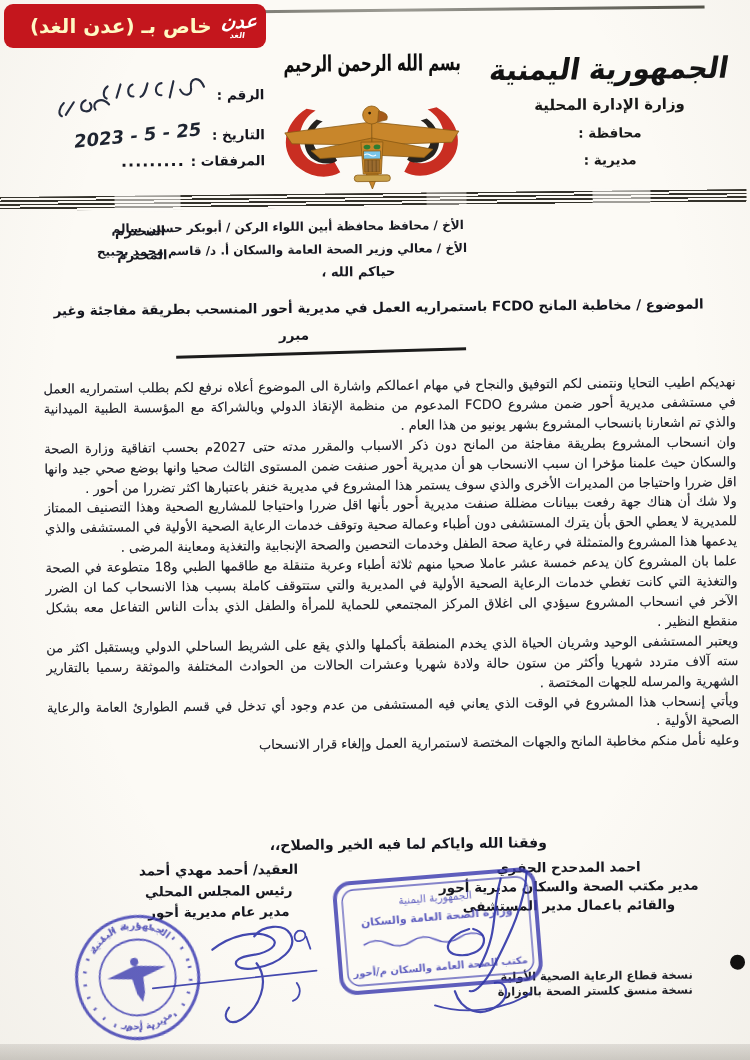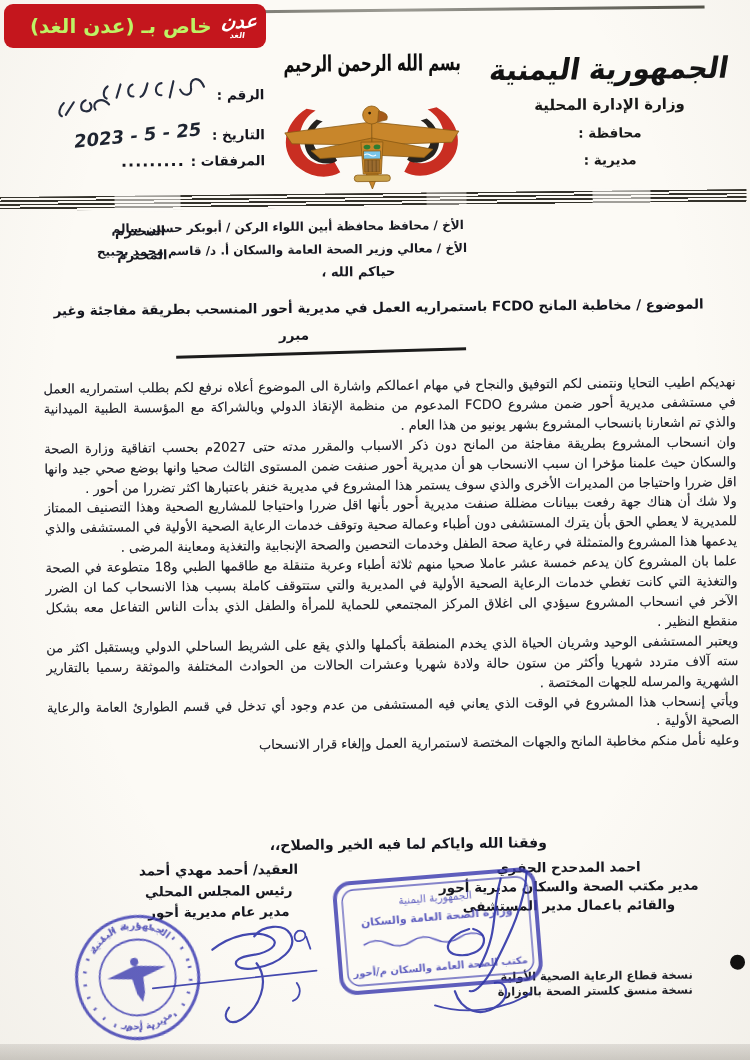--- a/index.html
+++ b/index.html
@@ -12,21 +12,21 @@
   .topline{position:absolute;top:9px;left:22px;width:688px;height:2.5px;
         background:linear-gradient(90deg,rgba(40,40,30,.85),rgba(40,40,30,.45) 55%,rgba(40,40,30,.8));}
   
   .banner{position:absolute;left:4px;top:4px;width:262px;height:44px;background:#c4161d;
         border-radius:9px;display:flex;direction:rtl;align-items:center;gap:9px;padding:0 10px;
         box-sizing:border-box;z-index:30;}
   .banner .logo{display:flex;flex-direction:column;align-items:center;color:#fff;line-height:1;
         transform:skewX(-8deg);}
   .banner .logo .l1{font-size:19px;font-weight:bold;font-style:italic;}
   .banner .logo .l2{font-size:8px;font-weight:bold;margin-top:1px;}
-  .banner .txt{color:#bef264;font-size:20px;font-weight:bold;white-space:nowrap;letter-spacing:-0.5px;}
+  .banner .txt{color:#fef9c3;font-size:20px;font-weight:bold;white-space:nowrap;letter-spacing:-0.5px;}
   
   .lh-right{position:absolute;right:16px;top:55px;width:240px;text-align:center;direction:rtl;}
   .republic{font-size:28px;font-weight:bold;transform:skewX(-10deg) scaleY(1.05);color:#131313;
         letter-spacing:-1px;white-space:nowrap;}
   .ministry{font-size:15px;font-weight:bold;margin-top:10px;color:#181818;}
   .gov,.dir{font-size:13.5px;font-weight:bold;margin-top:11px;color:#1a1a1a;}
   
   .lh-left{position:absolute;left:14px;top:70px;width:255px;direction:rtl;}
   .lh-left .row{display:flex;align-items:center;margin-bottom:6px;}
   .lh-left .label{font-weight:bold;font-size:13.5px;color:#15151d;white-space:nowrap;}

